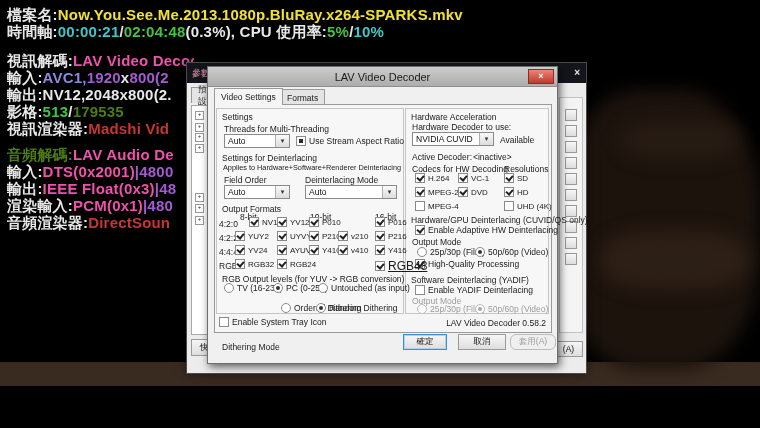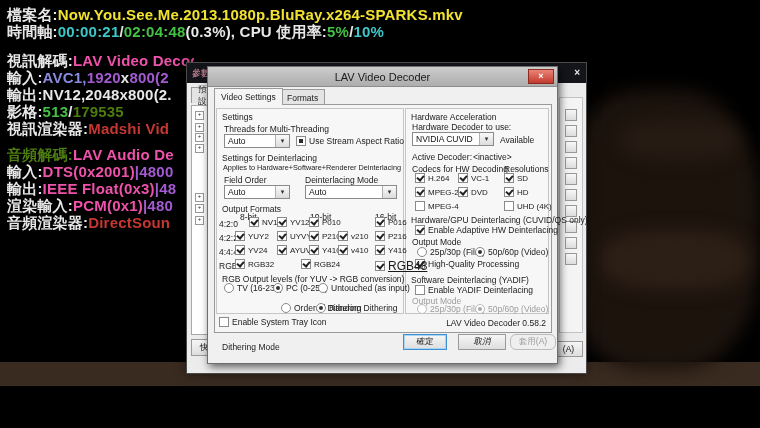--- a/index.html
+++ b/index.html
@@ -246,21 +246,21 @@
     <div class="radio disabled on" style="left:267px;top:237px;">
       <span class="cir"></span>
         <span>50p/60p (Video)</span>
     </div>
 
     <div class="ver" style="right:11px;top:251px;">LAV Video Decoder 0.58.2</div>
 
     <div class="btn focus" style="left:195px;top:267px;width:44px;height:16px;">
       <span>確定</span>
     </div>
-    <div class="btn" style="left:250px;top:267px;width:48px;height:16px;font-style:italic;">
+    <div class="btn" style="left:250px;top:267px;width:48px;height:16px;">
       <span>取消</span>
     </div>
     <div class="btn off" style="left:302px;top:267px;width:46px;height:16px;border-radius:6px;">
       <span>套用(A)</span>
     </div>
   <div class="lbl" style="left: 11px; top: 152px;">4:2:0</div>
       <div class="cb on" style="left: 41px; top: 150px; align-items: flex-end;">
         <span class="box"></span>
         <span style="font-size: 8px;">NV12</span>
       </div>
@@ -316,21 +316,21 @@
       </div>
       <div class="cb on" style="left: 167px; top: 178px;">
         <span class="box"></span>
         <span style="font-size: 8px;">Y416</span>
       </div>
       <div class="lbl" style="left: 11px; top: 194px;">RGB</div>
       <div class="cb on" style="left: 27px; top: 192px;">
         <span class="box"></span>
         <span style="font-size: 8px;">RGB32</span>
       </div>
-      <div class="cb on" style="left: 69px; top: 192px; margin-left: 24px;">
+      <div class="cb on" style="left: 69px; top: 192px;">
         <span class="box"></span>
         <span style="font-size: 8px;">RGB24</span>
       </div>
       <div class="cb on" style="left: 167px; top: 192px;">
         <span class="box"></span>
         <span style="font-size: 12px; text-decoration: underline;">RGB48</span>
       </div>
       <div class="cb on" style="left: 207px; top: 106px;">
         <span class="box"></span>
         <span style="font-size: 8px;">H.264</span>

